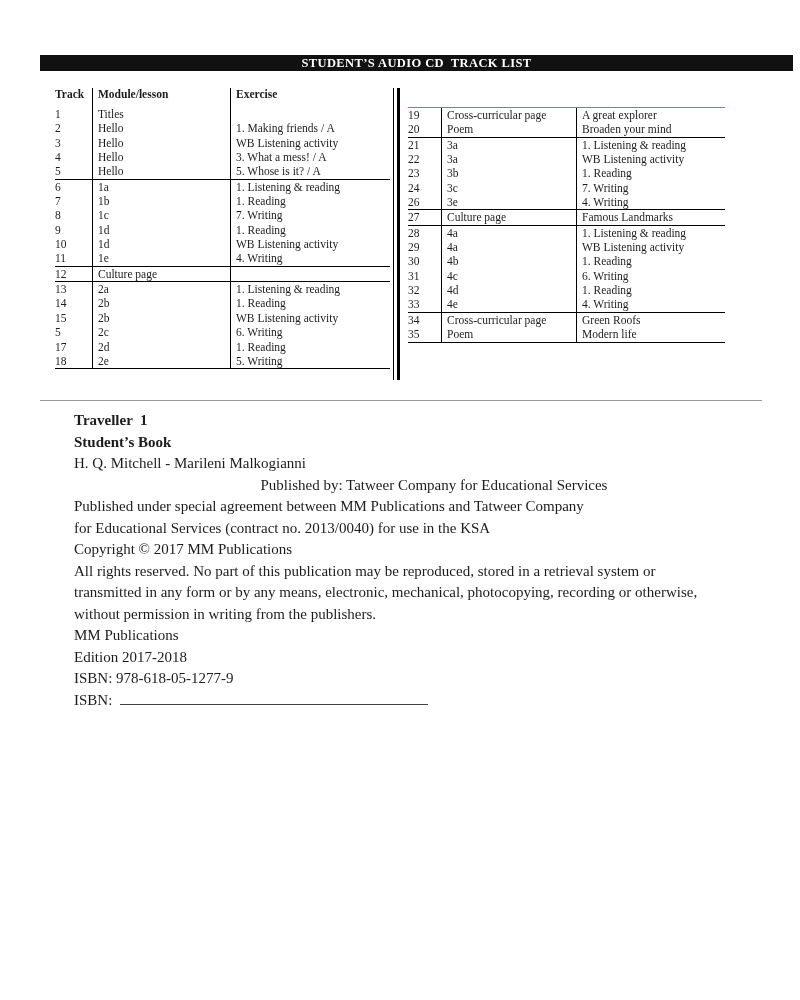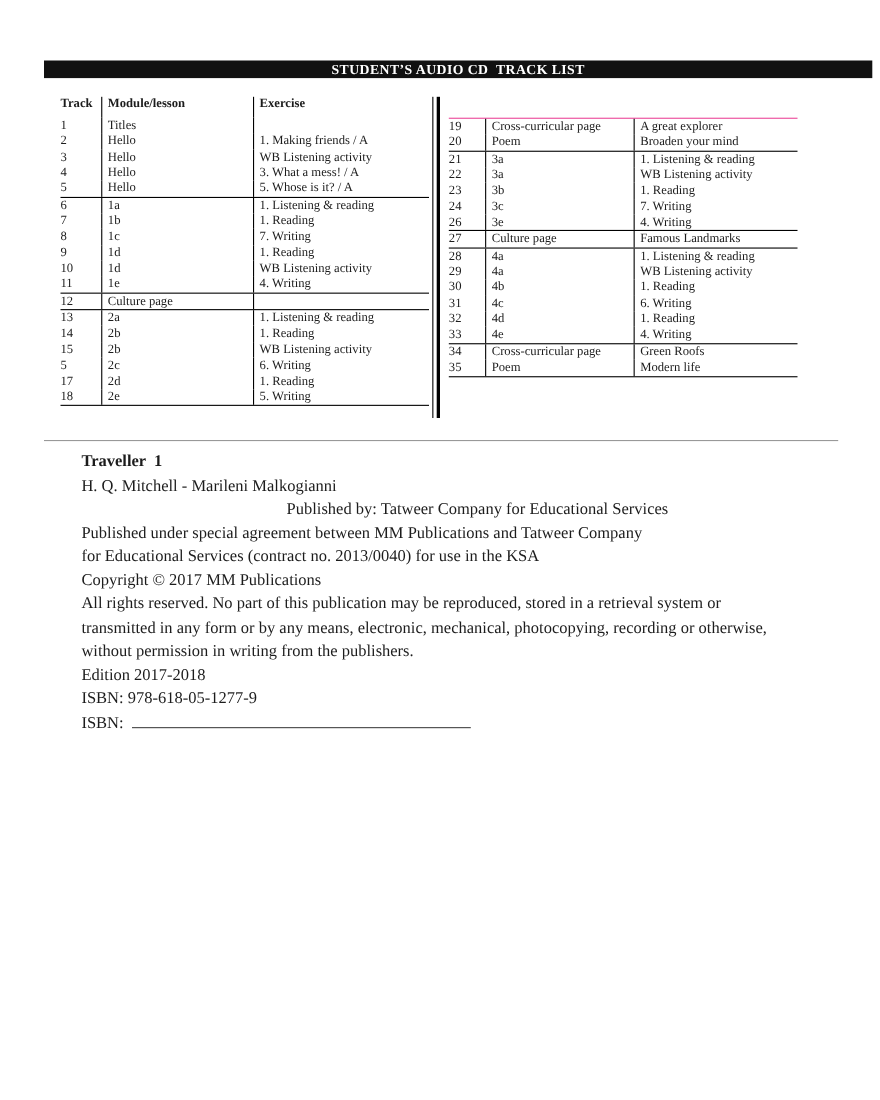--- a/index.html
+++ b/index.html
@@ -255,28 +255,30 @@
             <div class="tcell c2">Modern life</div>
           </div>
         </div>
       </div>
   </div>
 
   <div class="rule"></div>
 
   <div class="colophon">
     <p class="bold prewrap">Traveller  1</p>
+    <p class="bold">Student’s Book</p>
     <p>H. Q. Mitchell - Marileni Malkogianni</p>
     <p class="mt30">Published by: Tatweer Company for Educational Services</p>
     <p class="mt20 preline">Published under special agreement between MM Publications and Tatweer Company
 for Educational Services (contract no. 2013/0040) for use in the KSA</p>
     <p class="mt28">Copyright © 2017 MM Publications</p>
     <p class="mt16 preline">All rights reserved. No part of this publication may be reproduced, stored in a retrieval system or
 transmitted in any form or by any means, electronic, mechanical, photocopying, recording or otherwise,
 without permission in writing from the publishers.</p>
+    <p class="mt28">MM Publications</p>
     <p>Edition 2017-2018</p>
     <p>ISBN: 978-618-05-1277-9</p>
     <p class="mt125">
       <span>ISBN:</span>
       <span class="blank"></span>
     </p>
   </div>
 
 </div>
 

